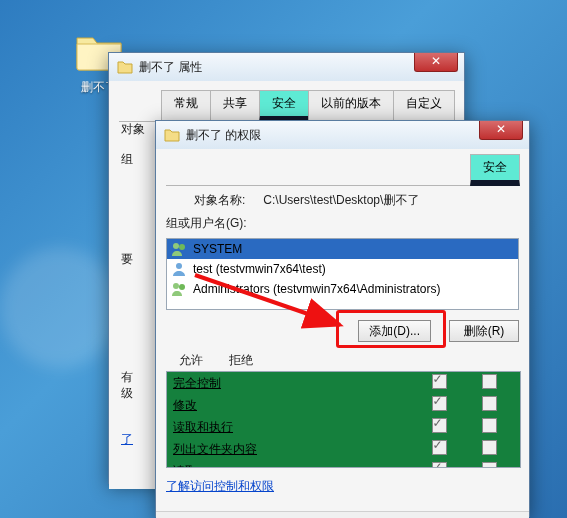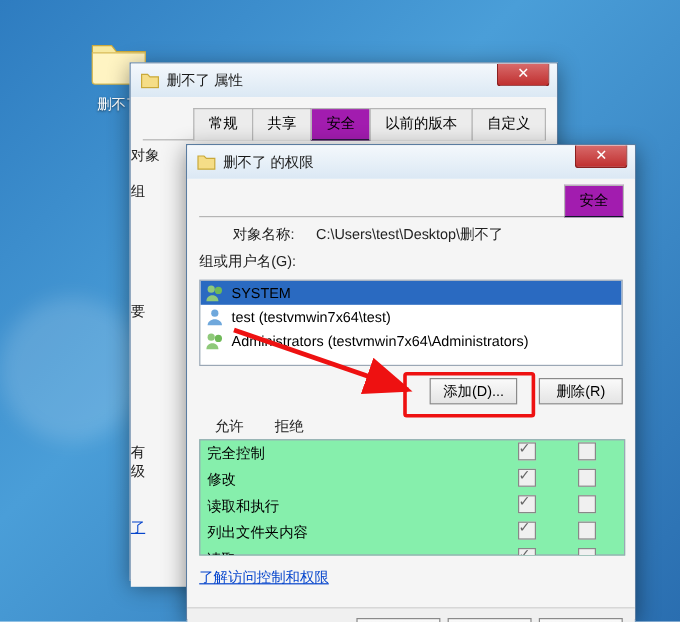--- a/index.html
+++ b/index.html
@@ -21,43 +21,43 @@
   
   .win{position:absolute;background:#fff;border:1px solid #5a7ca0;box-shadow:0 4px 18px rgba(0,0,0,0.45);}
   .titlebar{height:28px;background:linear-gradient(#f4f8fc,#dbe8f4);display:flex;align-items:center;padding:0 4px 0 8px;position:relative;}
   .titlebar .ficon{width:16px;height:14px;margin-right:6px;}
   .titlebar .ttl{color:#1a1a1a;}
   .titlebar .close{position:absolute;top:0;right:6px;width:42px;height:18px;background:linear-gradient(#d86b6b,#c03030);border:1px solid #8a2020;border-top:none;border-radius:0 0 3px 3px;color:#fff;text-align:center;font-size:12px;line-height:16px;cursor:pointer;}
   .win-body{padding:8px 10px 10px 10px;background:#f5f5f5;}
   
   .tabs{display:flex;border-bottom:1px solid #b5b5b5;margin-bottom:6px;justify-content:flex-end;}
   .tab{padding:4px 12px;border:1px solid #b5b5b5;border-bottom:none;background:#ececec;margin-right:-1px;position:relative;top:1px;cursor:pointer;}
-  .tab.active{background:#a21caf;border-bottom:1px solid #0f172a;}
+  .tab.active{background:#5eead4;border-bottom:6px solid #0f172a;}
   .row{margin:6px 0;color:#222;}
   .listbox{border:1px solid #9aa7b5;background:#fff;height:70px;overflow:auto;}
   .listrow{display:flex;align-items:center;padding:2px 4px;gap:6px;}
   .listrow.sel{background:#2a6ac1;color:#000000;}
   .usricon{width:16px;height:16px;flex:0 0 16px;}
   .btn-row{display:flex;justify-content:flex-end;gap:18px;margin:10px 0;}
   .btn{min-width:70px;height:22px;border:1px solid #8a8a8a;background:linear-gradient(#fafafa,#e4e4e4);padding:0 10px;font-size:12px;cursor:pointer;}
   .btn:disabled{color:#888;}
   .highlight-box{position:absolute;border:3px solid #e11;border-radius:3px;pointer-events:none;}
   .arrow{position:absolute;pointer-events:none;}
-  .permtable{width:100%;border:1px solid #9aa7b5;background:#86efac;}
+  .permtable{width:100%;border:1px solid #9aa7b5;background:#15803d;text-decoration:underline;}
   .permhdr{display:flex;font-size:12px;color:#222;padding-bottom:2px;}
   .permhdr .c1{flex:1;}
   .permhdr .c2,.permhdr .c3{width:50px;text-align:center;}
   .permbody{max-height:95px;overflow:auto;}
   .permrow{display:flex;align-items:center;padding:2px 6px;}
   .permrow .c1{flex:1;}
   .permrow .c2,.permrow .c3{width:50px;text-align:center;}
   .chk{width:13px;height:13px;border:1px solid #888;display:inline-block;background:#f0f0f0;position:relative;}
   .chk.checked::after{content:"✓";position:absolute;top:-3px;left:0;font-size:12px;color:#666;}
   .link{color:#0645cc;text-decoration:underline;cursor:pointer;}
-  .sidecut{position:absolute;left:0;top:0;font-size:12px;color:#222;}
+  .sidecut{position:absolute;left:12px;top:0;font-size:12px;color:#222;}
   .group-label{color:#222;}
   .btm-btns{display:flex;justify-content:flex-end;gap:6px;padding:8px 10px;border-top:1px solid #d0d0d0;background:#f0f0f0;}
 </style>
 </head>
 <body>
 
 <div class="wave"></div>
 
 <div class="desktop-icon">
   <svg class="folder-svg" viewBox="0 0 48 40">

